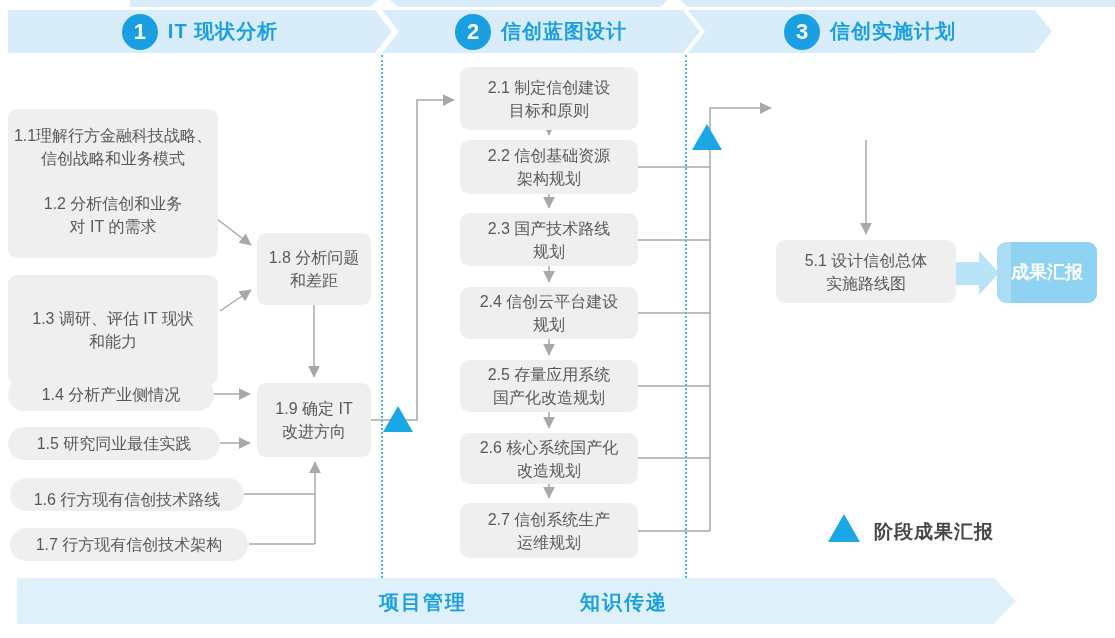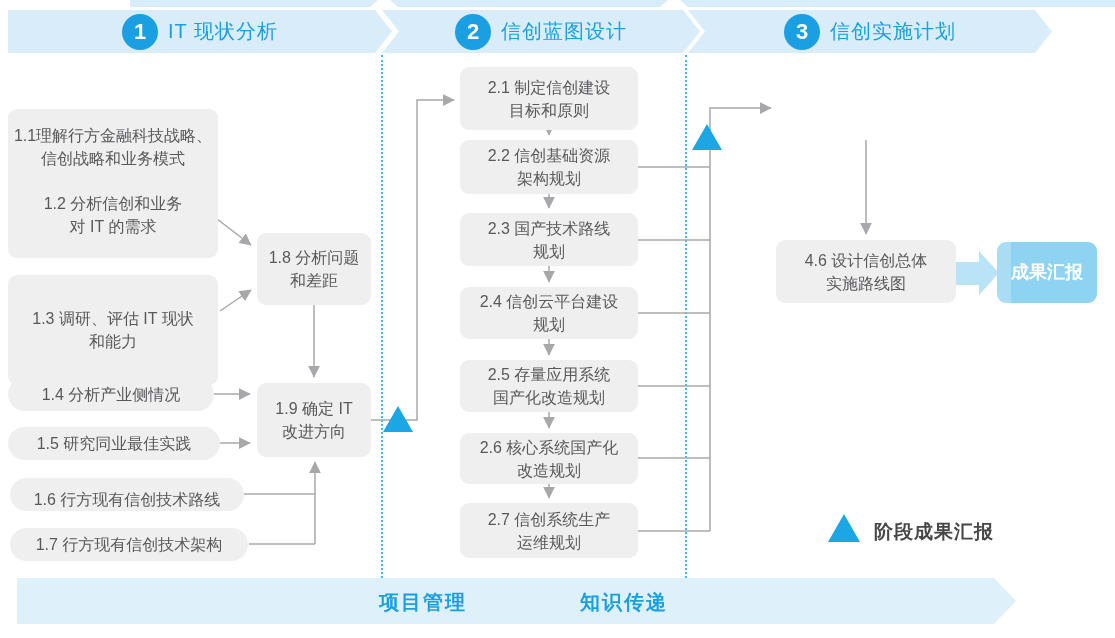--- a/index.html
+++ b/index.html
@@ -11,21 +11,21 @@
   .ts-a{left:130px;width:248px;clip-path:polygon(0 0,100% 0,calc(100% - 8px) 100%,0 100%);}
   .ts-b{left:390px;width:278px;clip-path:polygon(0 0,100% 0,calc(100% - 8px) 100%,8px 100%);}
   .ts-c{left:680px;width:435px;clip-path:polygon(0 0,100% 0,100% 100%,8px 100%);}
 
   
   .banner{position:absolute;top:10px;height:43px;background:#d8edf9;display:flex;align-items:center;justify-content:center;gap:10px;}
   .banner-1{left:8px;width:384px;clip-path:polygon(0 0,calc(100% - 17px) 0,100% 50%,calc(100% - 17px) 100%,0 100%);}
   .banner-2{left:382px;width:318px;clip-path:polygon(0 0,calc(100% - 17px) 0,100% 50%,calc(100% - 17px) 100%,0 100%,17px 50%);}
   .banner-3{left:688px;width:364px;clip-path:polygon(0 0,calc(100% - 17px) 0,100% 50%,calc(100% - 17px) 100%,0 100%,17px 50%);}
   .pnum{width:36px;height:36px;border-radius:50%;background:#1aa0e2;color:#fff;font-weight:bold;font-size:22px;display:flex;align-items:center;justify-content:center;flex:0 0 auto;}
-  .ptitle{color:#1aa0e2;font-weight:normal;font-size:20px;letter-spacing:1px;white-space:nowrap;}
+  .ptitle{color:#1aa0e2;font-weight:bold;font-size:20px;letter-spacing:1px;white-space:nowrap;}
 
   
   .divider{position:absolute;top:55px;height:523px;width:0;border-left:2px dotted #45b6e8;}
   .div-1{left:381px;}
   .div-2{left:685px;}
 
   
   .node{position:absolute;background:#efeff0;border-radius:9px;color:#58595b;font-size:16px;line-height:23px;display:flex;flex-direction:column;align-items:center;justify-content:center;text-align:center;}
   .pill{border-radius:17px;}
   .b11{left:8px;top:62px;width:210px;height:76px;margin-top:47px;}
@@ -182,21 +182,21 @@
   <div class="node b26">
     <div>2.6 核心系统国产化</div>
     <div>改造规划</div>
   </div>
   <div class="node b27">
     <div>2.7 信创系统生产</div>
     <div>运维规划</div>
   </div>
 
   <div class="node b32">
-    <div>4.6 设计信创总体</div>
+    <div>5.1 设计信创总体</div>
     <div>实施路线图</div>
   </div>
 
   <div class="tri tri-1"></div>
   <div class="tri tri-2"></div>
 
   <div class="result-arrow-stem"></div>
   <div class="result-arrow-head"></div>
   <div class="result-box">
     <div>成果</div>

